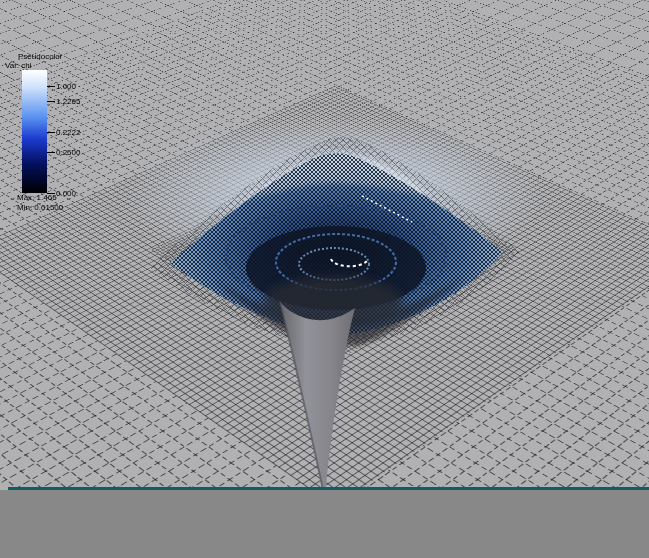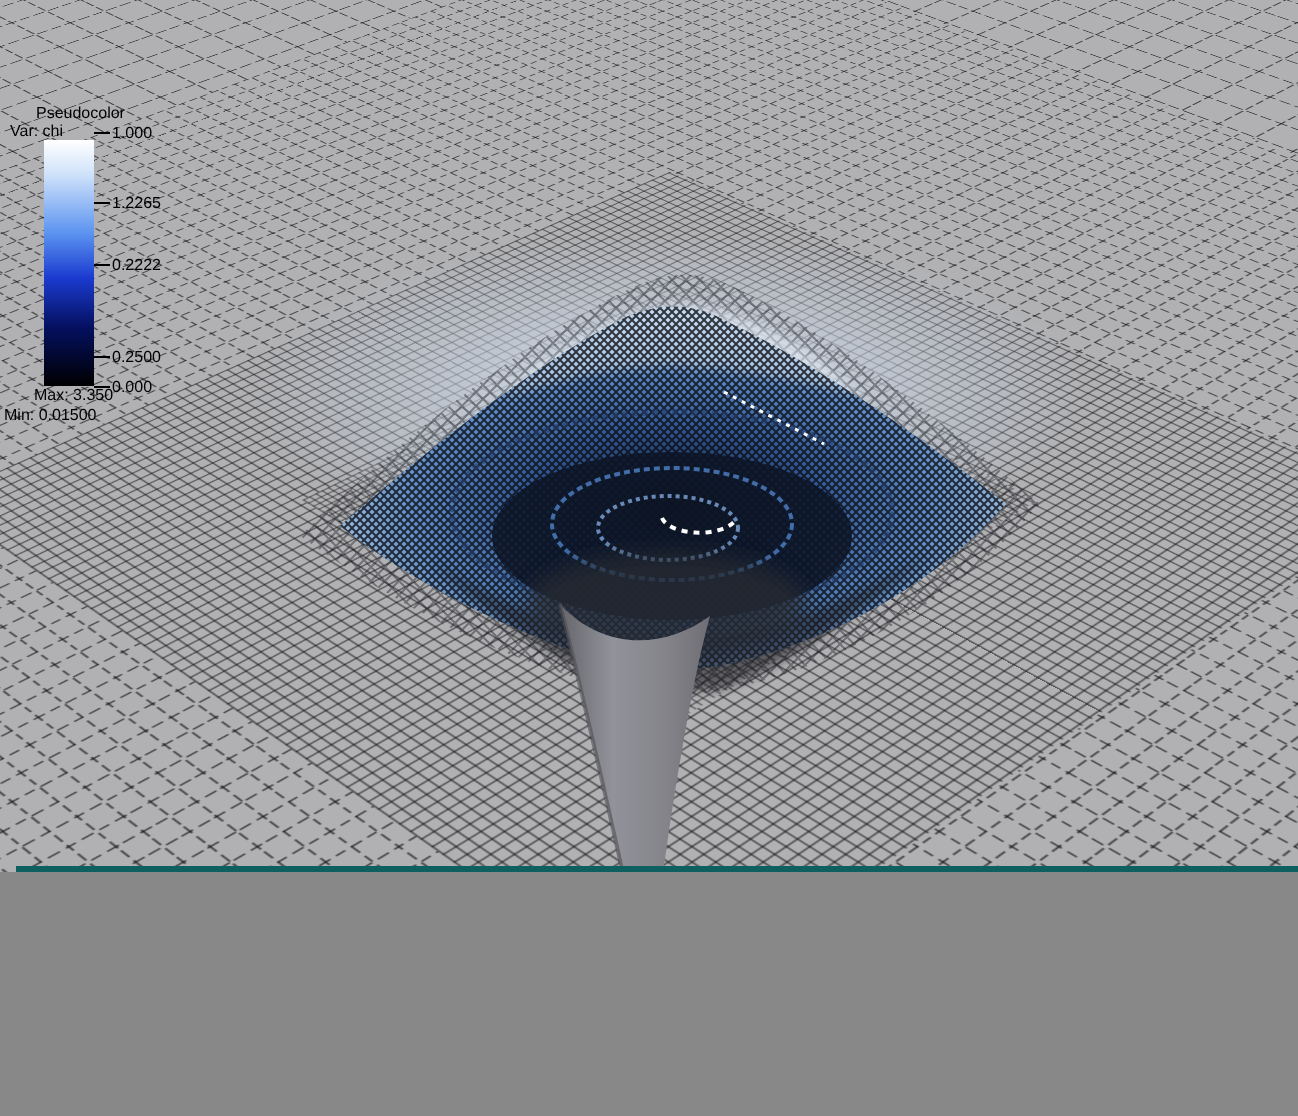--- a/index.html
+++ b/index.html
@@ -1,17 +1,17 @@
 <!DOCTYPE html>
 <html><head>
 <meta charset="utf-8">
 <style>
   html,body{margin:0;padding:0;background:#888;}
   .stage{
-    position:relative;width:649px;height:436px;overflow:hidden;
+    position:relative;width:649px;height:490px;overflow:hidden;
     background:#b1b1b3;font-family:"Liberation Sans",sans-serif;
   }
   
   .plane{
     position:absolute;width:4600px;height:4600px;
     left:-1965px;top:-2050px;
     transform:perspective(1400px) rotateX(57deg) rotateZ(45deg);
     transform-origin:50% 50%;
     background-color:#b1b1b3;
     background-image:
@@ -43,21 +43,21 @@
   
   .legend{position:absolute;left:0;top:0;width:120px;height:220px;color:#000;
           font-size:8px;line-height:9px;}
   .lg-title{position:absolute;left:18px;top:52px;}
   .lg-var{position:absolute;left:5px;top:61px;}
   .lg-bar{position:absolute;left:22px;top:70px;width:25px;height:123px;
     background:linear-gradient(to bottom,#ffffff 0%,#cfe2fa 14%,#5b93f0 38%,#1b3bd0 56%,#041060 76%,#000000 100%);}
   .tick{position:absolute;left:47px;white-space:nowrap;}
   .tick .dash{display:inline-block;width:8px;height:1px;background:#000;vertical-align:middle;margin-right:1px;}
   .lg-max{position:absolute;left:17px;top:193px;}
-  .lg-min{position:absolute;left:2px;top:203px;}
+  .lg-min{position:absolute;left:17px;top:203px;}
   
   .bottom-strip{position:absolute;left:8px;right:0;bottom:0;height:3px;background:#0d5f60;}
 </style>
 </head>
 <body>
 
 <div class="stage">
 
   <div class="plane">
     <div class="box b1"></div>
@@ -129,23 +129,23 @@
     <path d="M280,302 C292,350 308,420 324,494" fill="none" stroke="#4e4e54" stroke-width="2" opacity="0.6"></path>
 
     <path d="M331,259 A19 9 0 0 0 367,261" fill="none" stroke="#ffffff" stroke-width="2" stroke-dasharray="3 3"></path>
     <line x1="362" y1="196" x2="412" y2="222" stroke="#ffffff" stroke-width="1.5" stroke-dasharray="2 3"></line>
   </svg>
 
   <div class="legend">
     <div class="lg-title">Pseudocolor</div>
     <div class="lg-var">Var: chi</div>
     <div class="lg-bar"></div>
-    <div class="tick" style="top:62px"><span class="dash"></span><span>1.000</span></div>
+    <div class="tick" style="top:82px"><span class="dash"></span><span>1.000</span></div>
     <div class="tick" style="top:97px"><span class="dash"></span><span>1.2265</span></div>
     <div class="tick" style="top:128px"><span class="dash"></span><span>0.2222</span></div>
-    <div class="tick" style="top:174px"><span class="dash"></span><span>0.2500</span></div>
+    <div class="tick" style="top:148px"><span class="dash"></span><span>0.2500</span></div>
     <div class="tick" style="top:189px"><span class="dash"></span><span>0.000</span></div>
-    <div class="lg-max">Max: 3.350</div>
+    <div class="lg-max">Max: 1.465</div>
     <div class="lg-min">Min: 0.01500</div>
   </div>
 
   <div class="bottom-strip"></div>
 </div>
 
 </body></html>

